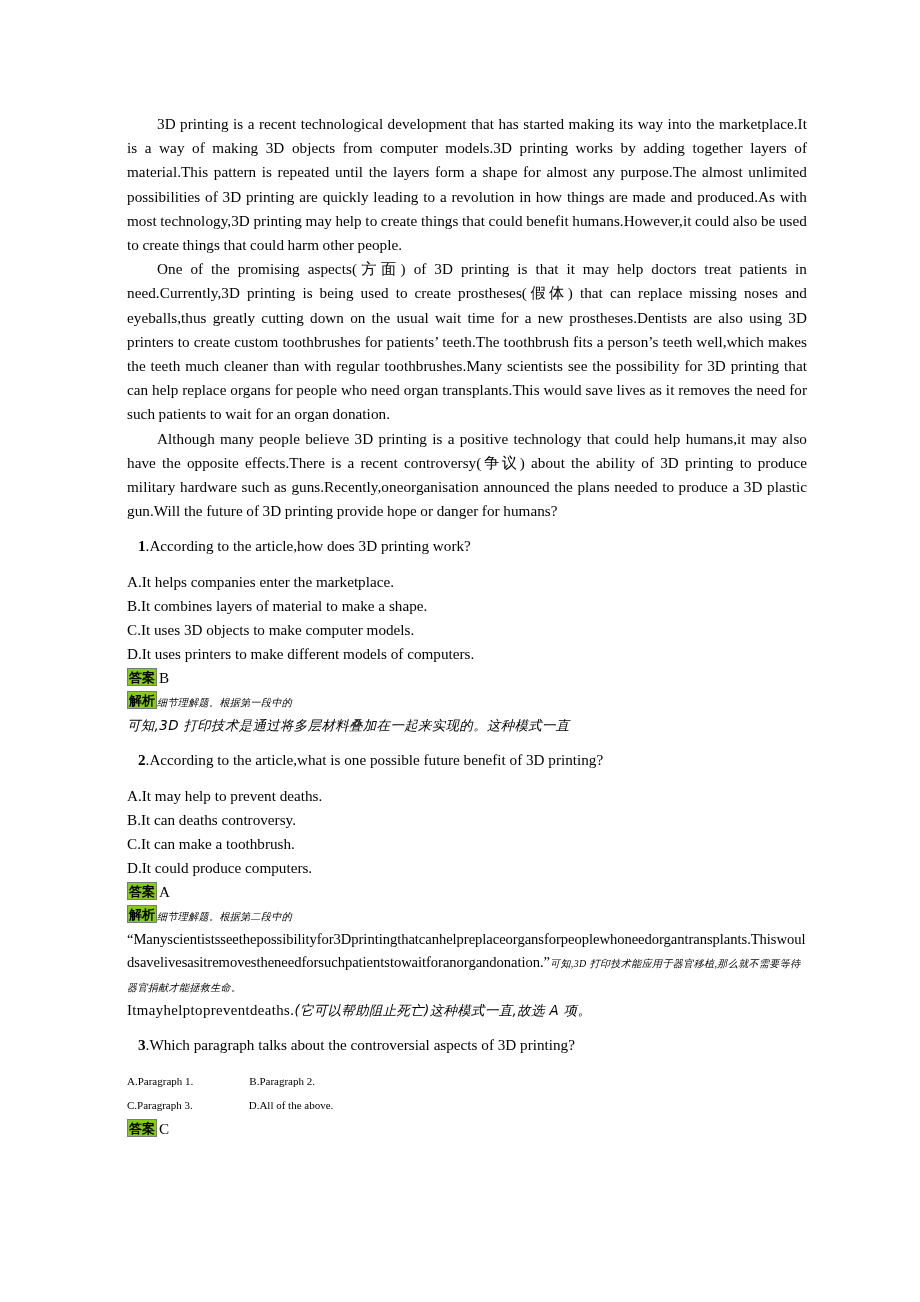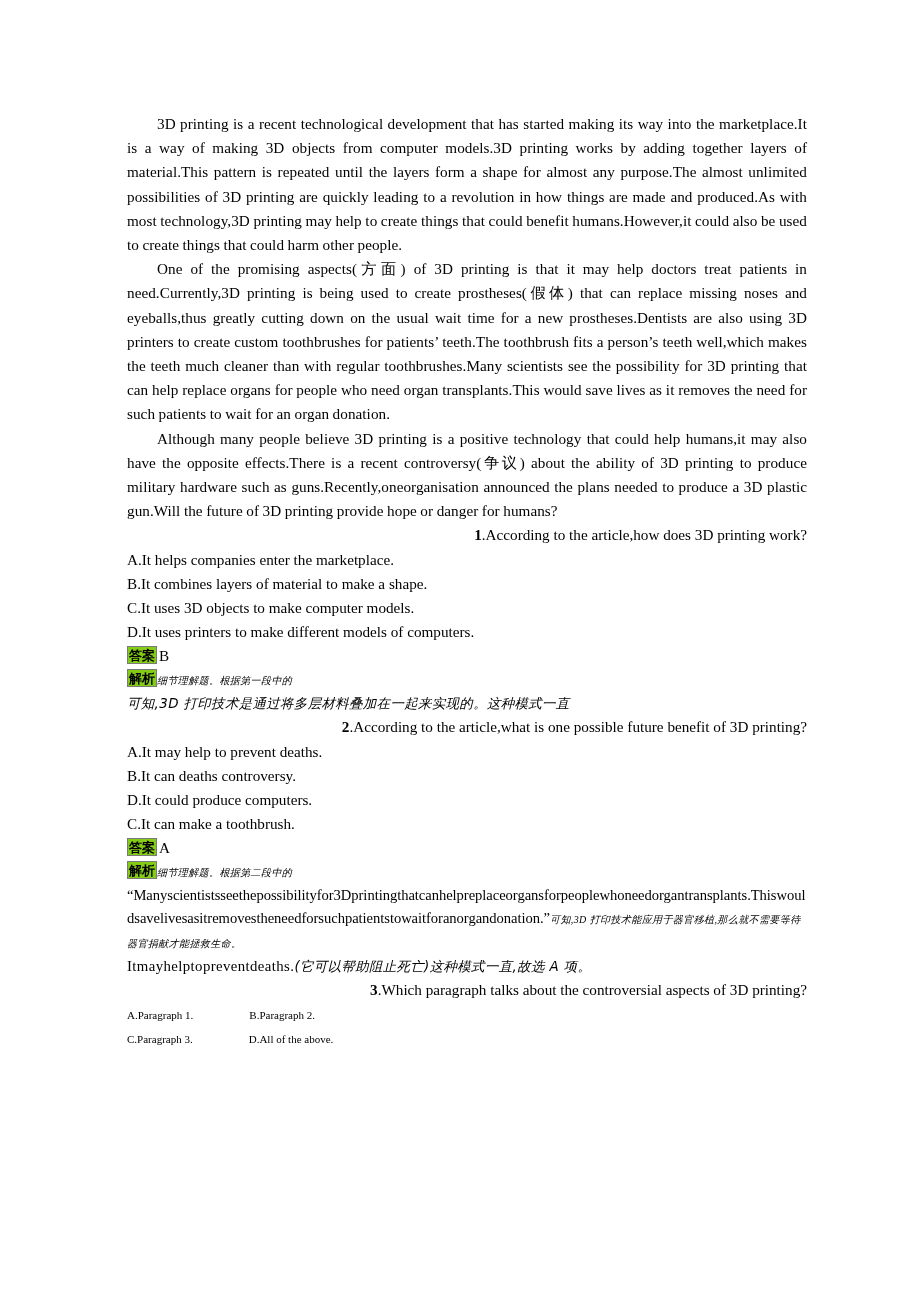--- a/index.html
+++ b/index.html
@@ -30,23 +30,22 @@
     text-justify: inter-word;
     text-indent: 30px;
     margin: 0;
     letter-spacing: 0.05px;
     word-spacing: -0.3px;
   }
   
   .q-stem {
     font-size: 15.2px;
     line-height: 24.2px;
-    margin: 0;
+    margin: 11px;
     white-space: nowrap;
-    text-align: right;
   }
   .q-num {
     font-weight: bold;
   }
   .q-opt {
     font-size: 15.2px;
     line-height: 24.2px;
     margin: 0;
     white-space: nowrap;
   }
@@ -130,30 +129,31 @@
     <p class="ans-line"><span class="tag-box">答案</span><span class="ans-letter">B</span></p>
 
     <p class="ana-line"><span class="tag-box">解析</span><span class="zh">细节理解题。根据第一段中的</span></p>
     <p class="zh-run">可知,3D 打印技术是通过将多层材料叠加在一起来实现的。这种模式一直</p>
   </div>
 
   <div>
     <p class="q-stem"><span class="q-num">2</span><span>.According to the article,what is one possible future benefit of 3D printing?</span></p>
     <p class="q-opt">A.It may help to prevent deaths.</p>
     <p class="q-opt">B.It can deaths controversy.</p>
+    <p class="q-opt">C.It can make a toothbrush.</p>
     <p class="q-opt">D.It could produce computers.</p>
-    <p class="q-opt">C.It can make a toothbrush.</p>
 
     <p class="ans-line"><span class="tag-box">答案</span><span class="ans-letter">A</span></p>
 
     <p class="ana-line"><span class="tag-box">解析</span><span class="zh">细节理解题。根据第二段中的</span></p>
     <p class="quote-run"><span>“Manyscientistsseethepossibilityfor3Dprintingthatcanhelpreplaceorgansforpeoplewhoneedorgantransplants.Thiswouldsavelivesasitremovestheneedforsuchpatientstowaitforanorgandonation.”</span><span class="zh">可知,3D 打印技术能应用于器官移植,那么就不需要等待器官捐献才能拯救生命。</span></p>
     <p class="zh-run"><span class="en-inline">Itmayhelptopreventdeaths.</span><span>(它可以帮助阻止死亡)这种模式一直,故选 A 项。</span></p>
   </div>
 
   <div>
     <p class="q-stem"><span class="q-num">3</span><span>.Which paragraph talks about the controversial aspects of 3D printing?</span></p>
     <p class="q-opt-row"><span>A.Paragraph 1.</span><span class="opt-b">B.Paragraph 2.</span></p>
     <p class="q-opt-row"><span>C.Paragraph 3.</span><span class="opt-b">D.All of the above.</span></p>
 
+    <p class="ans-line"><span class="tag-box">答案</span><span class="ans-letter">C</span></p>
   </div>
 
 </div>
 
 </body></html>

